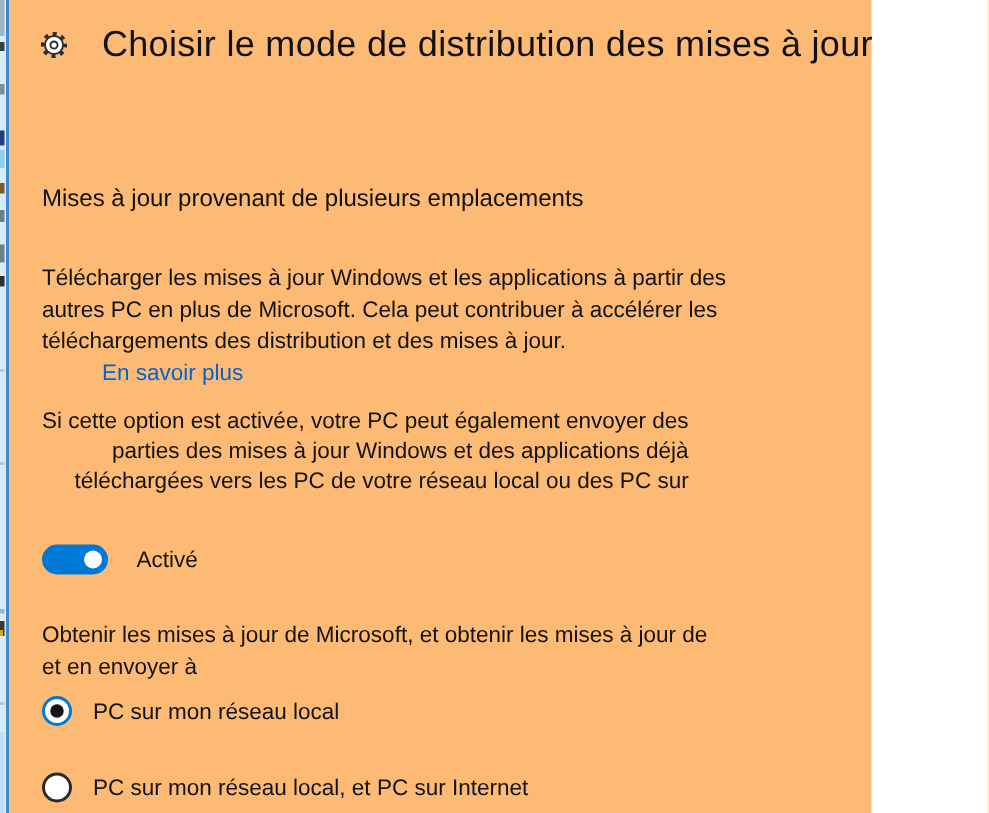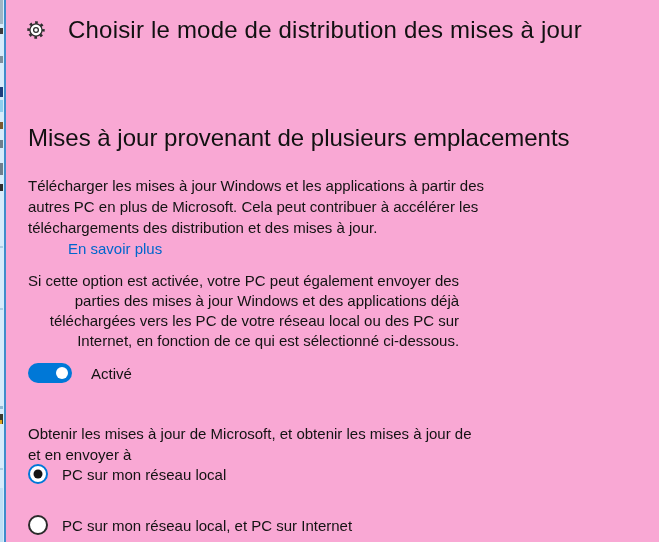--- a/index.html
+++ b/index.html
@@ -3,55 +3,55 @@
 <meta charset="utf-8">
 <style>
   html, body { margin: 0; padding: 0; }
   body {
     width: 659px; height: 542px; overflow: hidden;
     background: #ffffff;
     font-family: "Liberation Sans", "DejaVu Sans", sans-serif;
     color: #1a1a1a;
     -webkit-font-smoothing: antialiased;
   }
-  .page { position: relative; width: 659px; height: 542px; background: #f9a8d4; }
+  .page { position: relative; width: 581px; height: 542px; background: #fdba74; }
 
   
   .strip {
     position: absolute; left: 0; top: 0; width: 4px; height: 542px;
     background: #d6ecfb; border-right: 2px solid #3f8ccb;
   }
   .strip .mark { position: absolute; left: 0; width: 3px; }
 
   .header {
     position: absolute; left: 25px; top: 16px;
     display: flex; align-items: center; gap: 21px;
   }
   .gear { width: 22px; height: 22px; flex: 0 0 auto; }
   .title {
     font-size: 24px; font-weight: 300; color: #111;
     white-space: nowrap; letter-spacing: 0.2px;
   }
 
   .section-heading {
     position: absolute; left: 28px; top: 124px;
-    font-size: 24px; font-weight: 400; color: #111; white-space: nowrap;
+    font-size: 16px; font-weight: 400; color: #111; white-space: nowrap;
   }
 
   .textblock { position: absolute; left: 28px; font-size: 15px; color: #131313; }
   .textblock .line { line-height: 21px; white-space: nowrap; }
 
   .para1 { top: 175px; }
   .link {
     color: #0066cc; line-height: 21px; white-space: nowrap;
     cursor: pointer; display: inline-block; margin-left: 40px;
   }
   .para2 { top: 271px; }
   .para2 .line { line-height: 20px; text-align: right; }
-  .para3 { top: 423px; }
+  .para3 { top: 413px; }
 
   .toggle-row {
     position: absolute; left: 28px; top: 363px;
     display: flex; align-items: center; gap: 19px;
   }
   .toggle {
     width: 44px; height: 20px; border-radius: 10px;
     background: #0078d7; position: relative; cursor: pointer;
   }
   .toggle::after {
@@ -119,21 +119,20 @@
     <div class="line">Télécharger les mises à jour Windows et les applications à partir des</div>
     <div class="line">autres PC en plus de Microsoft. Cela peut contribuer à accélérer les</div>
     <div class="line">téléchargements des distribution et des mises à jour.</div>
     <div class="line"><span class="link">En savoir plus</span></div>
   </div>
 
   <div class="textblock para2">
     <div class="line">Si cette option est activée, votre PC peut également envoyer des</div>
     <div class="line">parties des mises à jour Windows et des applications déjà</div>
     <div class="line">téléchargées vers les PC de votre réseau local ou des PC sur</div>
-    <div class="line">Internet, en fonction de ce qui est sélectionné ci-dessous.</div>
   </div>
 
   <div class="toggle-row">
     <div class="toggle on"></div>
     <div class="toggle-label">Activé</div>
   </div>
 
   <div class="textblock para3">
     <div class="line">Obtenir les mises à jour de Microsoft, et obtenir les mises à jour de</div>
     <div class="line">et en envoyer à</div>

